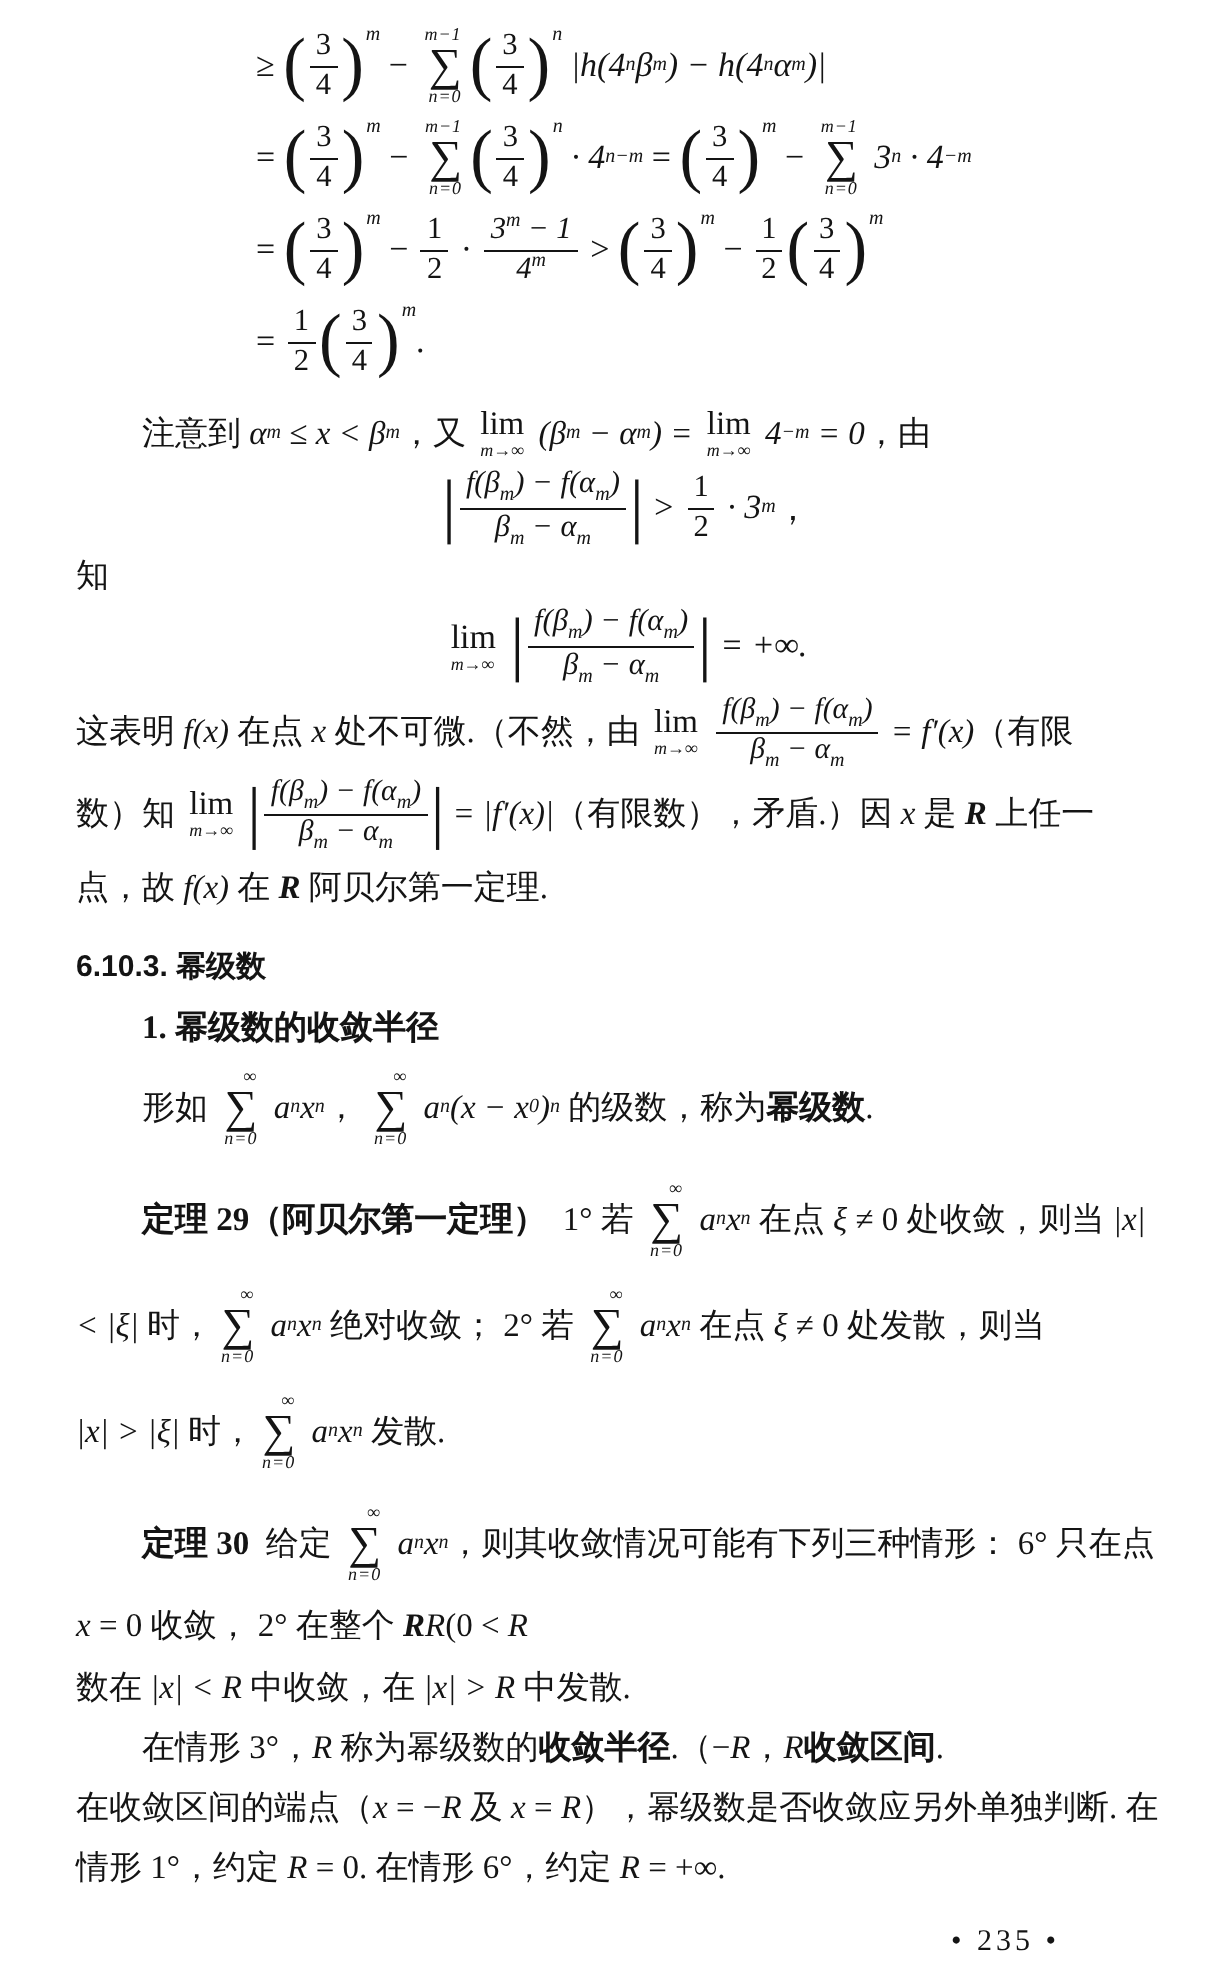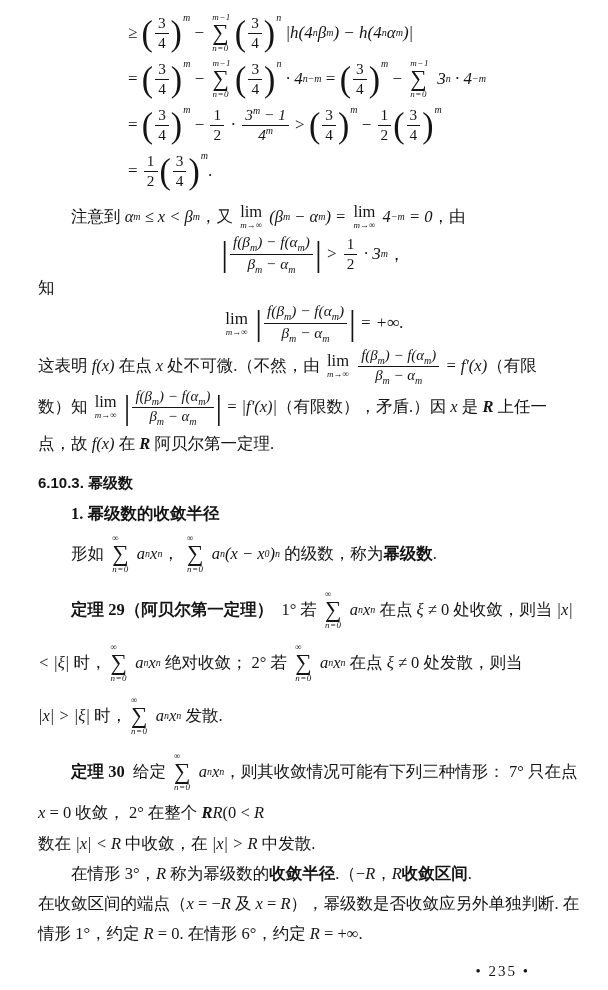--- a/index.html
+++ b/index.html
@@ -38,27 +38,27 @@
   .msup{font-size:10px;vertical-align:super;font-style:italic;line-height:1;}
   .msub{font-size:10px;vertical-align:sub;font-style:italic;line-height:1;}
   .mfrac{
     display:inline-flex;flex-direction:column;align-items:center;
     vertical-align:middle;margin:0 2px;
     font-size:0.9em;line-height:1.2;text-align:center;
   }
   .mfn{display:block;border-bottom:1.2px solid #141414;padding:0 3px;white-space:pre;}
   .mfd{display:block;padding:0 3px;white-space:pre;}
   .msum{
-    display:inline-flex;flex-direction:column;align-items:flex-start;
+    display:inline-flex;flex-direction:column;align-items:flex-end;
     line-height:1;margin:0 4px;vertical-align:middle;
   }
   .mst,.msb{font-size:9px;font-style:italic;letter-spacing:0.5px;}
   .msg{font-size:23px;line-height:0.95;font-style:normal;}
   .mlim{
-    display:inline-flex;flex-direction:column;align-items:center;
+    display:inline-flex;flex-direction:column;align-items:flex-start;
     line-height:1;margin:0 3px;vertical-align:middle;
   }
   .mlt{line-height:1;}
   .mlb{font-size:9px;font-style:italic;margin-top:1px;}
   .mbr{display:inline-flex;align-items:center;vertical-align:middle;}
   .mbrd{font-size:2em;font-weight:400;line-height:1;transform:scaleY(1.05);}
   .mbrc{display:inline-flex;align-items:center;}
   .mpow{align-self:flex-start;font-size:10px;font-style:italic;margin:-2px 0 0 1px;}
   
   .sec{
@@ -102,21 +102,21 @@
   <div class="pline ind sub">1. 幂级数的收敛半径</div>
   <div class="pline ind tall"><span>形如 </span><span class="msum"><span class="mst">∞</span><span class="msg">∑</span><span class="msb">n=0</span></span><span class="mv"> a</span><span class="msub">n</span><span class="mv">x</span><span class="msup">n</span><span>， </span><span class="msum"><span class="mst">∞</span><span class="msg">∑</span><span class="msb">n=0</span></span><span class="mv"> a</span><span class="msub">n</span><span class="mv">(x − x</span><span class="msub">0</span><span class="mv">)</span><span class="msup">n</span><span> 的级数，称为</span><span class="mb">幂级数</span><span>.</span></div>
 
   <section style="margin-top:6px">
     <div class="pline ind tall"><span class="mb">定理 29（阿贝尔第一定理）</span><span>  1° 若 </span><span class="msum"><span class="mst">∞</span><span class="msg">∑</span><span class="msb">n=0</span></span><span class="mv"> a</span><span class="msub">n</span><span class="mv">x</span><span class="msup">n</span><span> 在点 </span><span class="mv">ξ</span><span> ≠ 0 处收敛，则当 </span><span class="mv">|x|</span></div>
     <div class="pline tall" style="min-height:56px"><span class="mv">&lt; |ξ|</span><span> 时，</span><span class="msum"><span class="mst">∞</span><span class="msg">∑</span><span class="msb">n=0</span></span><span class="mv"> a</span><span class="msub">n</span><span class="mv">x</span><span class="msup">n</span><span> 绝对收敛； 2° 若 </span><span class="msum"><span class="mst">∞</span><span class="msg">∑</span><span class="msb">n=0</span></span><span class="mv"> a</span><span class="msub">n</span><span class="mv">x</span><span class="msup">n</span><span> 在点 </span><span class="mv">ξ</span><span> ≠ 0 处发散，则当</span></div>
     <div class="pline tall"><span class="mv">|x| &gt; |ξ|</span><span> 时，</span><span class="msum"><span class="mst">∞</span><span class="msg">∑</span><span class="msb">n=0</span></span><span class="mv"> a</span><span class="msub">n</span><span class="mv">x</span><span class="msup">n</span><span> 发散.</span></div>
   </section>
 
   <section style="margin-top:6px">
-    <div class="pline ind tall"><span class="mb">定理 30</span><span>  给定 </span><span class="msum"><span class="mst">∞</span><span class="msg">∑</span><span class="msb">n=0</span></span><span class="mv"> a</span><span class="msub">n</span><span class="mv">x</span><span class="msup">n</span><span>，则其收敛情况可能有下列三种情形： 7° 只在点</span></div>
+    <div class="pline ind tall"><span class="mb">定理 30</span><span>  给定 </span><span class="msum"><span class="mst">∞</span><span class="msg">∑</span><span class="msb">n=0</span></span><span class="mv"> a</span><span class="msub">n</span><span class="mv">x</span><span class="msup">n</span><span>，则其收敛情况可能有下列三种情形： 6° 只在点</span></div>
     <div class="pline" style="min-height:32px"><span class="mv">x</span><span> = 0 收敛， 2° 在整个 </span><span class="mbv">R</span><span class="mv">R</span><span>(0 &lt; </span><span class="mv">R</span></div>
     <div class="pline"><span>数在 </span><span class="mv">|x| &lt; R</span><span> 中收敛，在 </span><span class="mv">|x| &gt; R</span><span> 中发散.</span></div>
   </section>
 
   <section style="margin-top:0">
     <div class="pline ind"><span>在情形 3°，</span><span class="mv">R</span><span> 称为幂级数的</span><span class="mb">收敛半径</span><span>.（−</span><span class="mv">R</span><span>，</span><span class="mv">R</span><span class="mb">收敛区间</span><span>.</span></div>
     <div class="pline"><span>在收敛区间的端点（</span><span class="mv">x</span><span> = −</span><span class="mv">R</span><span> 及 </span><span class="mv">x</span><span> = </span><span class="mv">R</span><span>），幂级数是否收敛应另外单独判断. 在</span></div>
     <div class="pline"><span>情形 1°，约定 </span><span class="mv">R</span><span> = 0. 在情形 6°，约定 </span><span class="mv">R</span><span> = +∞.</span></div>
   </section>
 

